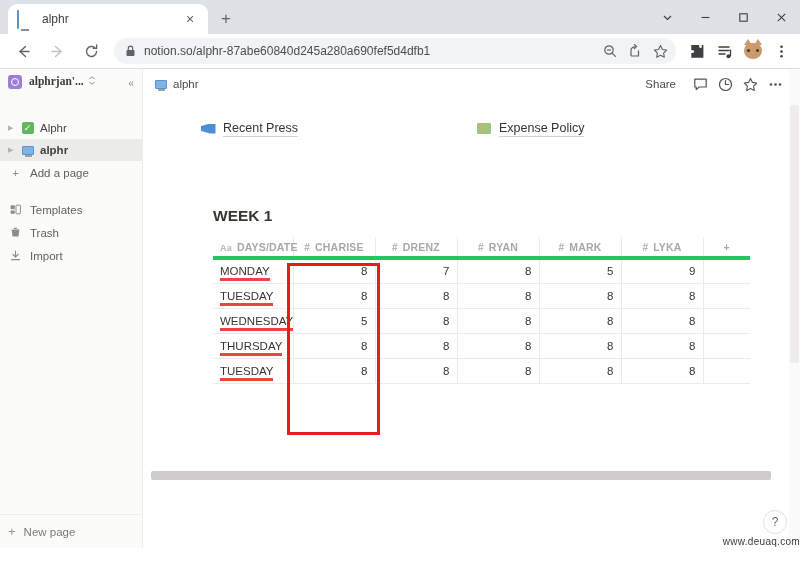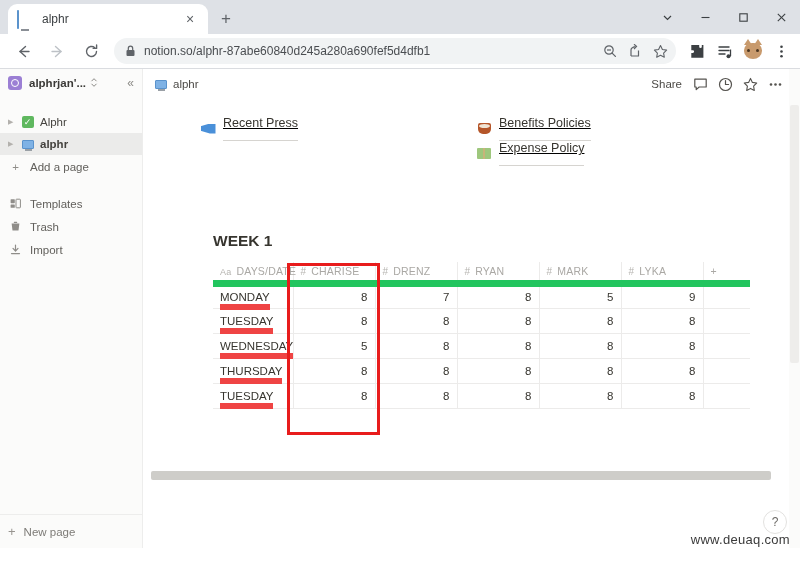--- a/index.html
+++ b/index.html
@@ -137,22 +137,22 @@
 
   .sidebar {
     width: 143px; flex: 0 0 143px;
     background: #fbfbfa;
     border-right: 1px solid #ededec;
     display: flex; flex-direction: column;
     font-size: 11.5px; color: #5b5955;
     position: relative;
   }
   .ws-header {
-    display: flex; align-items: center;
-    height: 28px; padding: 0 8px; 
+    display: flex; 
+    height: 28px; padding: 0 8px; margin-top: 6px; font-family: Liberation Serif, serif;
   }
   .ws-avatar {
     width: 14px; height: 14px; flex: 0 0 14px;
     background: #9b7fd4; border-radius: 3px;
     margin-right: 7px; position: relative;
   }
   .ws-avatar::after {
     content: ""; position: absolute; inset: 3px;
     border: 1.5px solid #ffffff; border-radius: 50%;
   }
@@ -213,21 +213,21 @@
     display: flex; flex-direction: column; min-width: 0;
   }
   .topbar {
     height: 30px; flex: 0 0 30px;
     display: flex; align-items: center;
     padding: 0 14px 0 12px;
   }
   .crumb { display: flex; align-items: center; font-size: 11.5px; color: #4c4a46; }
   .crumb .mon-ico2 { margin-right: 6px; }
   .topbar-right { margin-left: auto; display: flex; align-items: center; }
-  .share-txt { font-size: 11.5px; color: #4c4a46; margin-right: 4px; }
+  .share-txt { font-size: 11.5px; color: #4c4a46; margin-right: 10px; }
   .top-ico {
     width: 22px; height: 22px;
     display: flex; align-items: center; justify-content: center;
     color: #55534f; margin-left: 3px;
   }
 
   .doc {
     flex: 1; position: relative; overflow: hidden;
     padding: 0 30px 0 56px;
   }
@@ -235,21 +235,21 @@
     height: 14px; display: flex; overflow: hidden;
     position: relative;
   }
   .clip-left, .clip-right { position: absolute; top: -9px; }
   .clip-left { left: 12px; }
   .clip-right { left: 288px; }
   .clip-txt { font-size: 12px; color: #37352f; white-space: nowrap; }
 
   .link-cols { display: flex; margin-top: 3px; }
   .link-col { width: 276px; }
-  .link-row { display: flex; height: 25px; text-decoration: underline; }
+  .link-row { display: flex; align-items: center; height: 25px; }
   .link-emoji { width: 18px; flex: 0 0 18px; margin-right: 6px; display:flex; align-items:center; justify-content:center; font-size: 13px;}
   .link-txt {
     font-size: 12.5px; color: #37352f;
     border-bottom: 1px solid #d6d4d0;
     line-height: 15px;
   }
   .megaphone {
     width: 15px; height: 10px;
     background: #4a90d9;
     clip-path: polygon(0% 28%, 62% 0%, 100% 0%, 100% 100%, 62% 100%, 0% 72%);
@@ -274,46 +274,46 @@
   }
 
   table.db {
     margin-top: 12px; margin-left: 14px;
     border-collapse: collapse;
     width: 535px;
     table-layout: fixed;
   }
   table.db th {
     height: 21px;
-    border-bottom: 7px solid #22c55e;
+    border-bottom: 4px solid #22c55e;
     border-right: 1px solid #ecebea;
-    font-weight: normal;
+    font-weight: bold;
     font-size: 10.5px;
     color: #aaa8a4;
-    text-align: left;
+    text-align: center;
     padding: 0 7px;
     letter-spacing: 0.2px;
   }
   table.db th .hico {
     color: #b6b4b0; margin-right: 5px; font-size: 10px;
   }
   table.db th.aa .hico { font-size: 9px; }
   table.db th:last-child { border-right: none; }
   table.db td {
     height: 25px;
     border-bottom: 1px solid #ecebea;
     border-right: 1px solid #ecebea;
     font-size: 11.5px;
     color: #37352f;
     padding: 0 7px;
   }
   table.db td.num { text-align: right; }
   table.db td:last-child { border-right: none; }
   table.db td.day span {
-    border-bottom: 6px solid #ef4444;
+    border-bottom: 3px solid #ef4444;
     padding-bottom: 1px;
   }
   .col-day { width: 80px; }
   .col-n { width: 82px; }
   .col-plus { width: 47px; }
 
   .redbox {
     position: absolute;
     border: 3px solid #e81c1c;
     pointer-events: none;
@@ -335,22 +335,22 @@
     background: #eeedeb; border-radius: 2px;
   }
   .help-btn {
     position: absolute; right: 13px; bottom: 14px;
     width: 24px; height: 24px; border-radius: 50%;
     border: 1px solid #e3e2e0; background: #fff;
     display: flex; align-items: center; justify-content: center;
     font-size: 12px; color: #6b6965;
   }
   .watermark {
-    position: absolute; right: 10px; bottom: 1px;
-    font-size: 13px; color: #3a3a3a;
+    position: absolute; right: 0; bottom: 1px;
+    font-size: 10px; color: #3a3a3a;
     letter-spacing: 0.3px;
   }
 </style>
 </head>
 <body>
 
 <div class="browser">
 
   <div class="titlebar">
     <div class="tabstrip">
@@ -586,26 +586,20 @@
         <div class="link-cols">
           <div class="link-col">
             <div class="link-row">
               <span class="link-emoji">
                   <span class="megaphone"></span>
                 </span>
               <span class="link-txt">Recent Press</span>
             </div>
           </div>
           <div class="link-col">
-            <div class="link-row">
-              <span class="link-emoji">
-                  <span class="coffee"></span>
-                </span>
-              <span class="link-txt">Benefits Policies</span>
-            </div>
             <div class="link-row">
               <span class="link-emoji">
                   <span class="money"></span>
                 </span>
               <span class="link-txt">Expense Policy</span>
             </div>
           </div>
         </div>
 
         <div class="week-title">WEEK 1</div>

